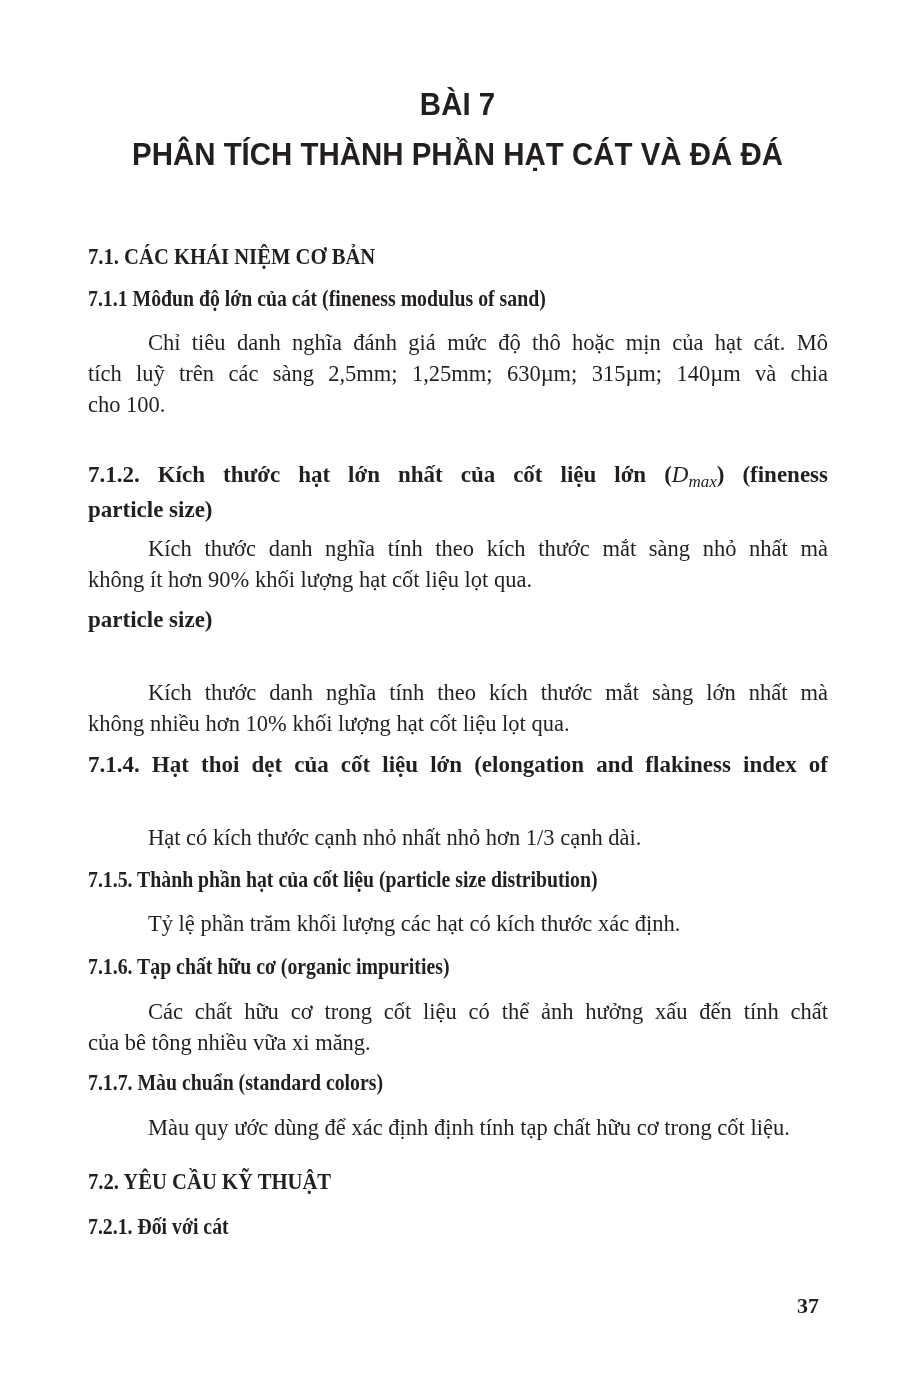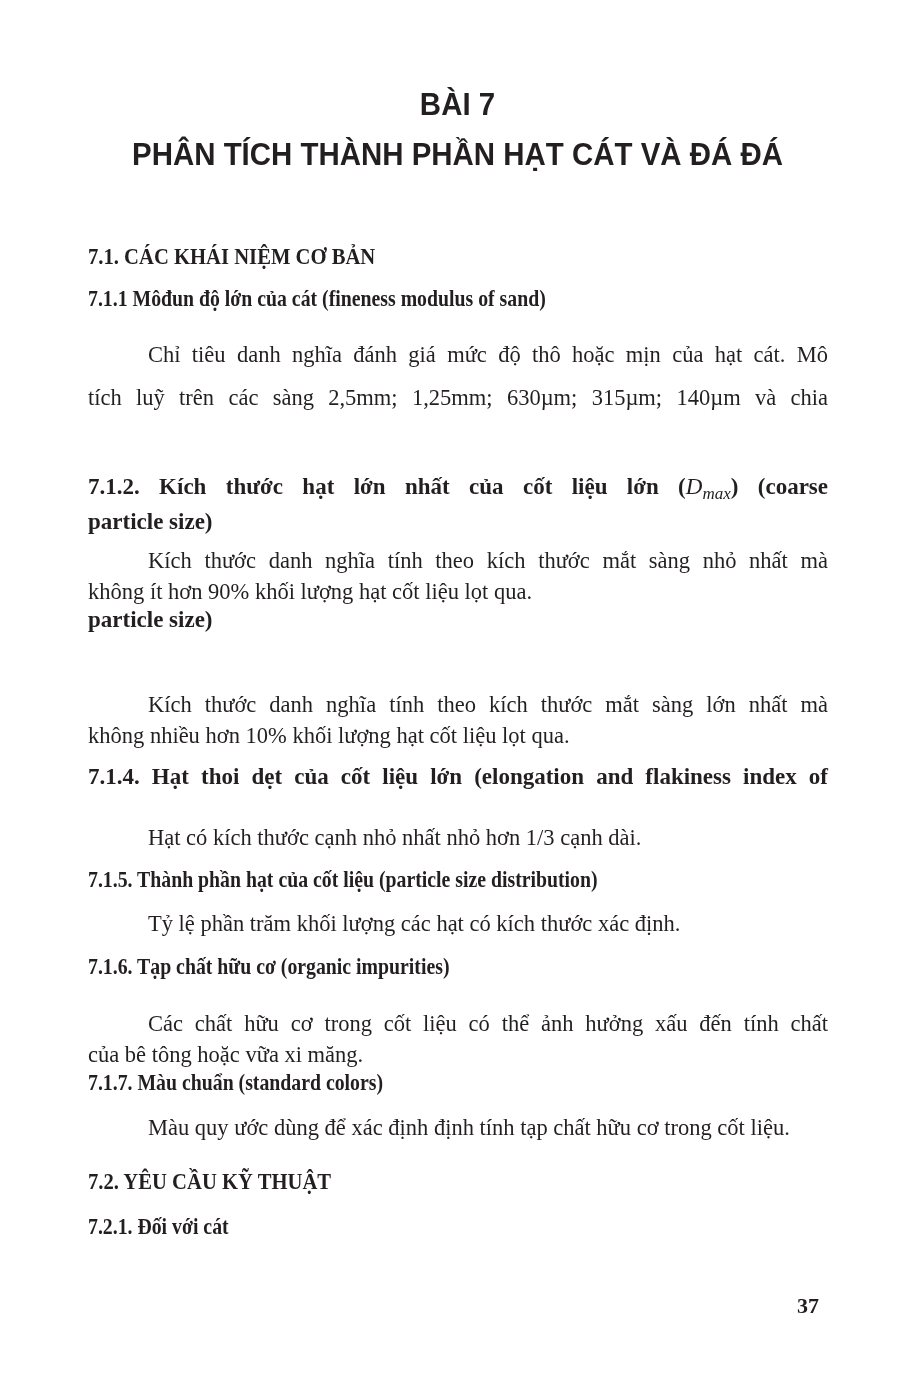--- a/index.html
+++ b/index.html
@@ -32,43 +32,44 @@
     .subsec-wrap {
       left: 88px; width: 740px; white-space: normal;
       font-weight: bold; font-size: 23px; line-height: 28px;
     }
     .para {
       left: 88px; width: 740px; white-space: normal;
       font-size: 22.5px; line-height: 31px; text-align: justify;
     }
     .indent { text-indent: 60px; }
     .line { display: block; }
-    .line.j { text-align: justify; text-align-last: justify; margin-top: 12px; }
+    .line.j { text-align: justify; text-align-last: justify; }
     .sub { font-style: italic; font-weight: normal; }
     .sub small { font-size: 17px; vertical-align: -5px; font-style: italic; }
     .page-number {
       right: 96px; top: 1292px; font-weight: bold; font-size: 22px; line-height: 28px;
     }
   </style>
 </head>
 <body>
 
 <div class="abs chapter-label">BÀI 7</div>
 <div class="abs chapter-title">PHÂN TÍCH THÀNH PHẦN HẠT CÁT VÀ ĐÁ ĐÁ</div>
 
 <div class="abs sec" style="top:241px;">7.1. CÁC KHÁI NIỆM CƠ BẢN</div>
 
 <div class="abs subsec" style="top:285px;">7.1.1 Môđun độ lớn của cát (fineness modulus of sand)</div>
 <div class="abs para" style="top:327px;">
   <span class="line j indent">Chỉ tiêu danh nghĩa đánh giá mức độ thô hoặc mịn của hạt cát. Mô</span>
   <span class="line j">tích luỹ trên các sàng 2,5mm; 1,25mm; 630µm; 315µm; 140µm và chia</span>
+  <span class="line">cho 100.</span>
 </div>
 
 <div class="abs subsec-wrap" style="top:461px;">
-  <span class="line j"><span>7.1.2. Kích thước hạt lớn nhất của cốt liệu lớn (</span><span class="sub"><span>D</span><small>max</small></span><span>) (coarse</span></span>
+  <span class="line j"><span>7.1.2. Kích thước hạt lớn nhất của cốt liệu lớn (</span><span class="sub"><span>D</span><small>max</small></span><span>) (fineness</span></span>
   <span class="line">particle size)</span>
 </div>
 <div class="abs para" style="top:533px;">
   <span class="line j indent">Kích thước danh nghĩa tính theo kích thước mắt sàng nhỏ nhất mà</span>
   <span class="line">không ít hơn 90% khối lượng hạt cốt liệu lọt qua.</span>
 </div>
 
 <div class="abs subsec-wrap" style="top:606px;">
   <span class="line">particle size)</span>
 </div>
@@ -85,21 +86,21 @@
 </div>
 
 <div class="abs subsec" style="top:866px;">7.1.5. Thành phần hạt của cốt liệu (particle size distribution)</div>
 <div class="abs para" style="top:908px;">
   <span class="line indent">Tỷ lệ phần trăm khối lượng các hạt có kích thước xác định.</span>
 </div>
 
 <div class="abs subsec" style="top:953px;">7.1.6. Tạp chất hữu cơ (organic impurities)</div>
 <div class="abs para" style="top:996px;">
   <span class="line j indent">Các chất hữu cơ trong cốt liệu có thể ảnh hưởng xấu đến tính chất</span>
-  <span class="line">của bê tông hoặc vữa xi măng.</span>
+  <span class="line">của bê tông nhiều vữa xi măng.</span>
 </div>
 
 <div class="abs subsec" style="top:1069px;">7.1.7. Màu chuẩn (standard colors)</div>
 <div class="abs para" style="top:1112px;">
   <span class="line indent">Màu quy ước dùng để xác định định tính tạp chất hữu cơ trong cốt liệu.</span>
 </div>
 
 <div class="abs sec" style="top:1166px;">7.2. YÊU CẦU KỸ THUẬT</div>
 <div class="abs subsec" style="top:1213px;">7.2.1. Đối với cát</div>
 

